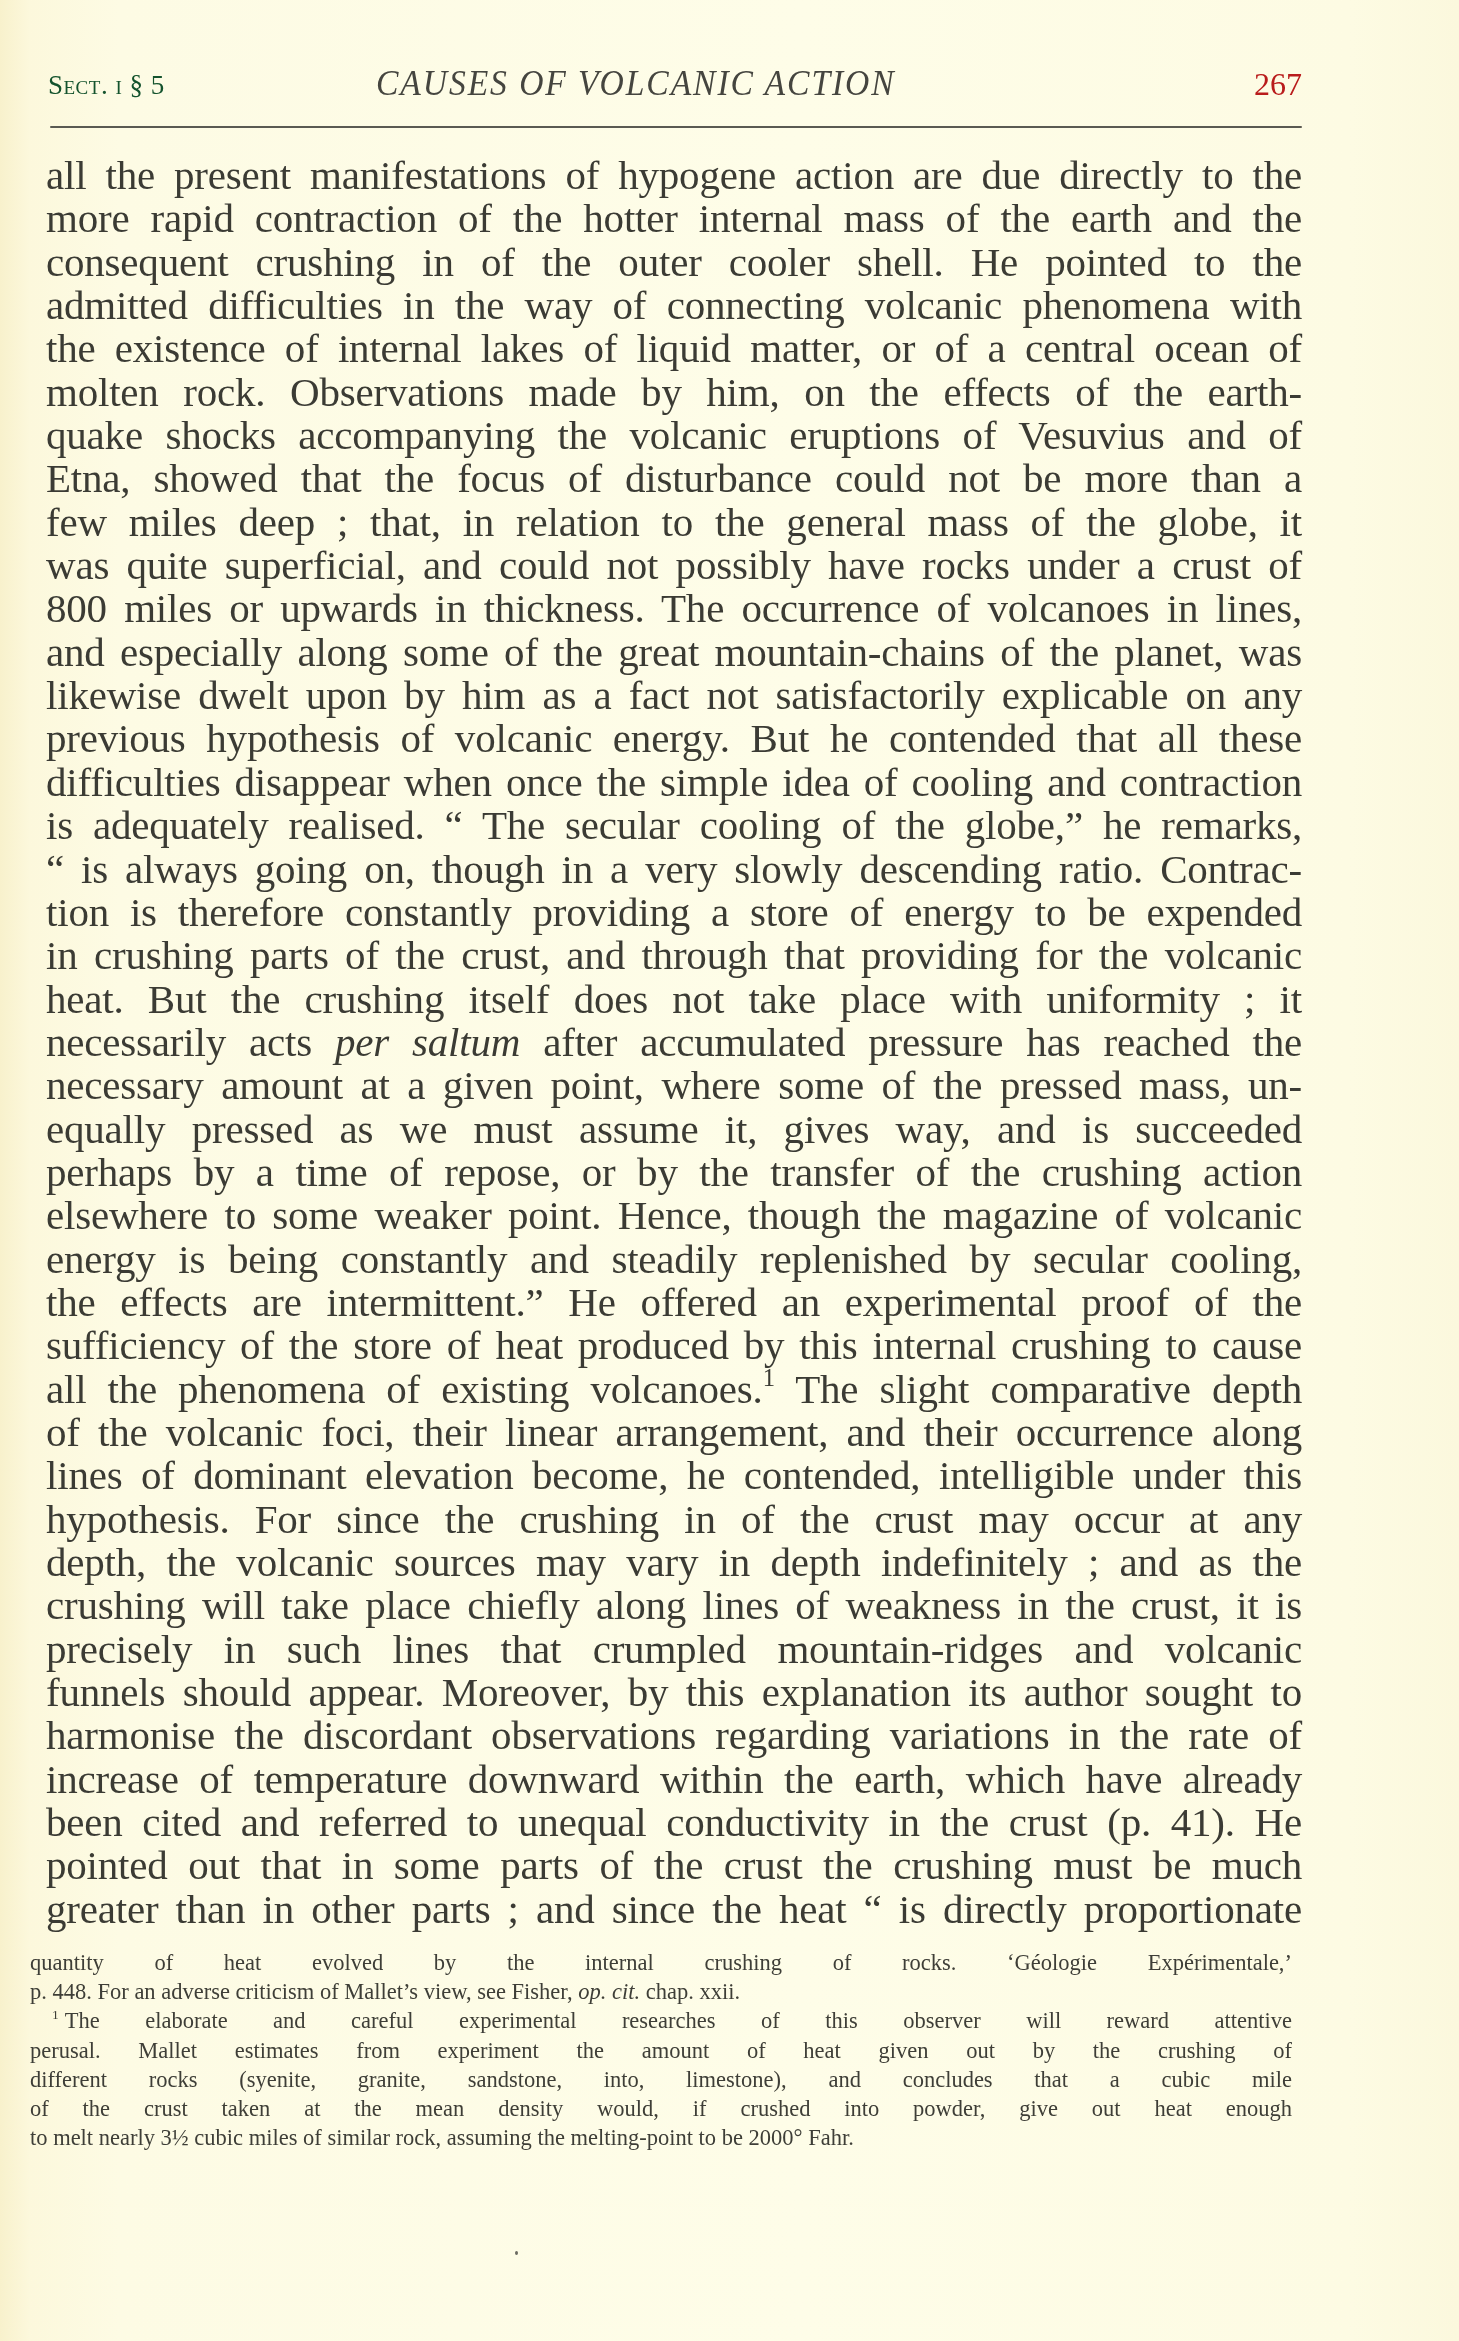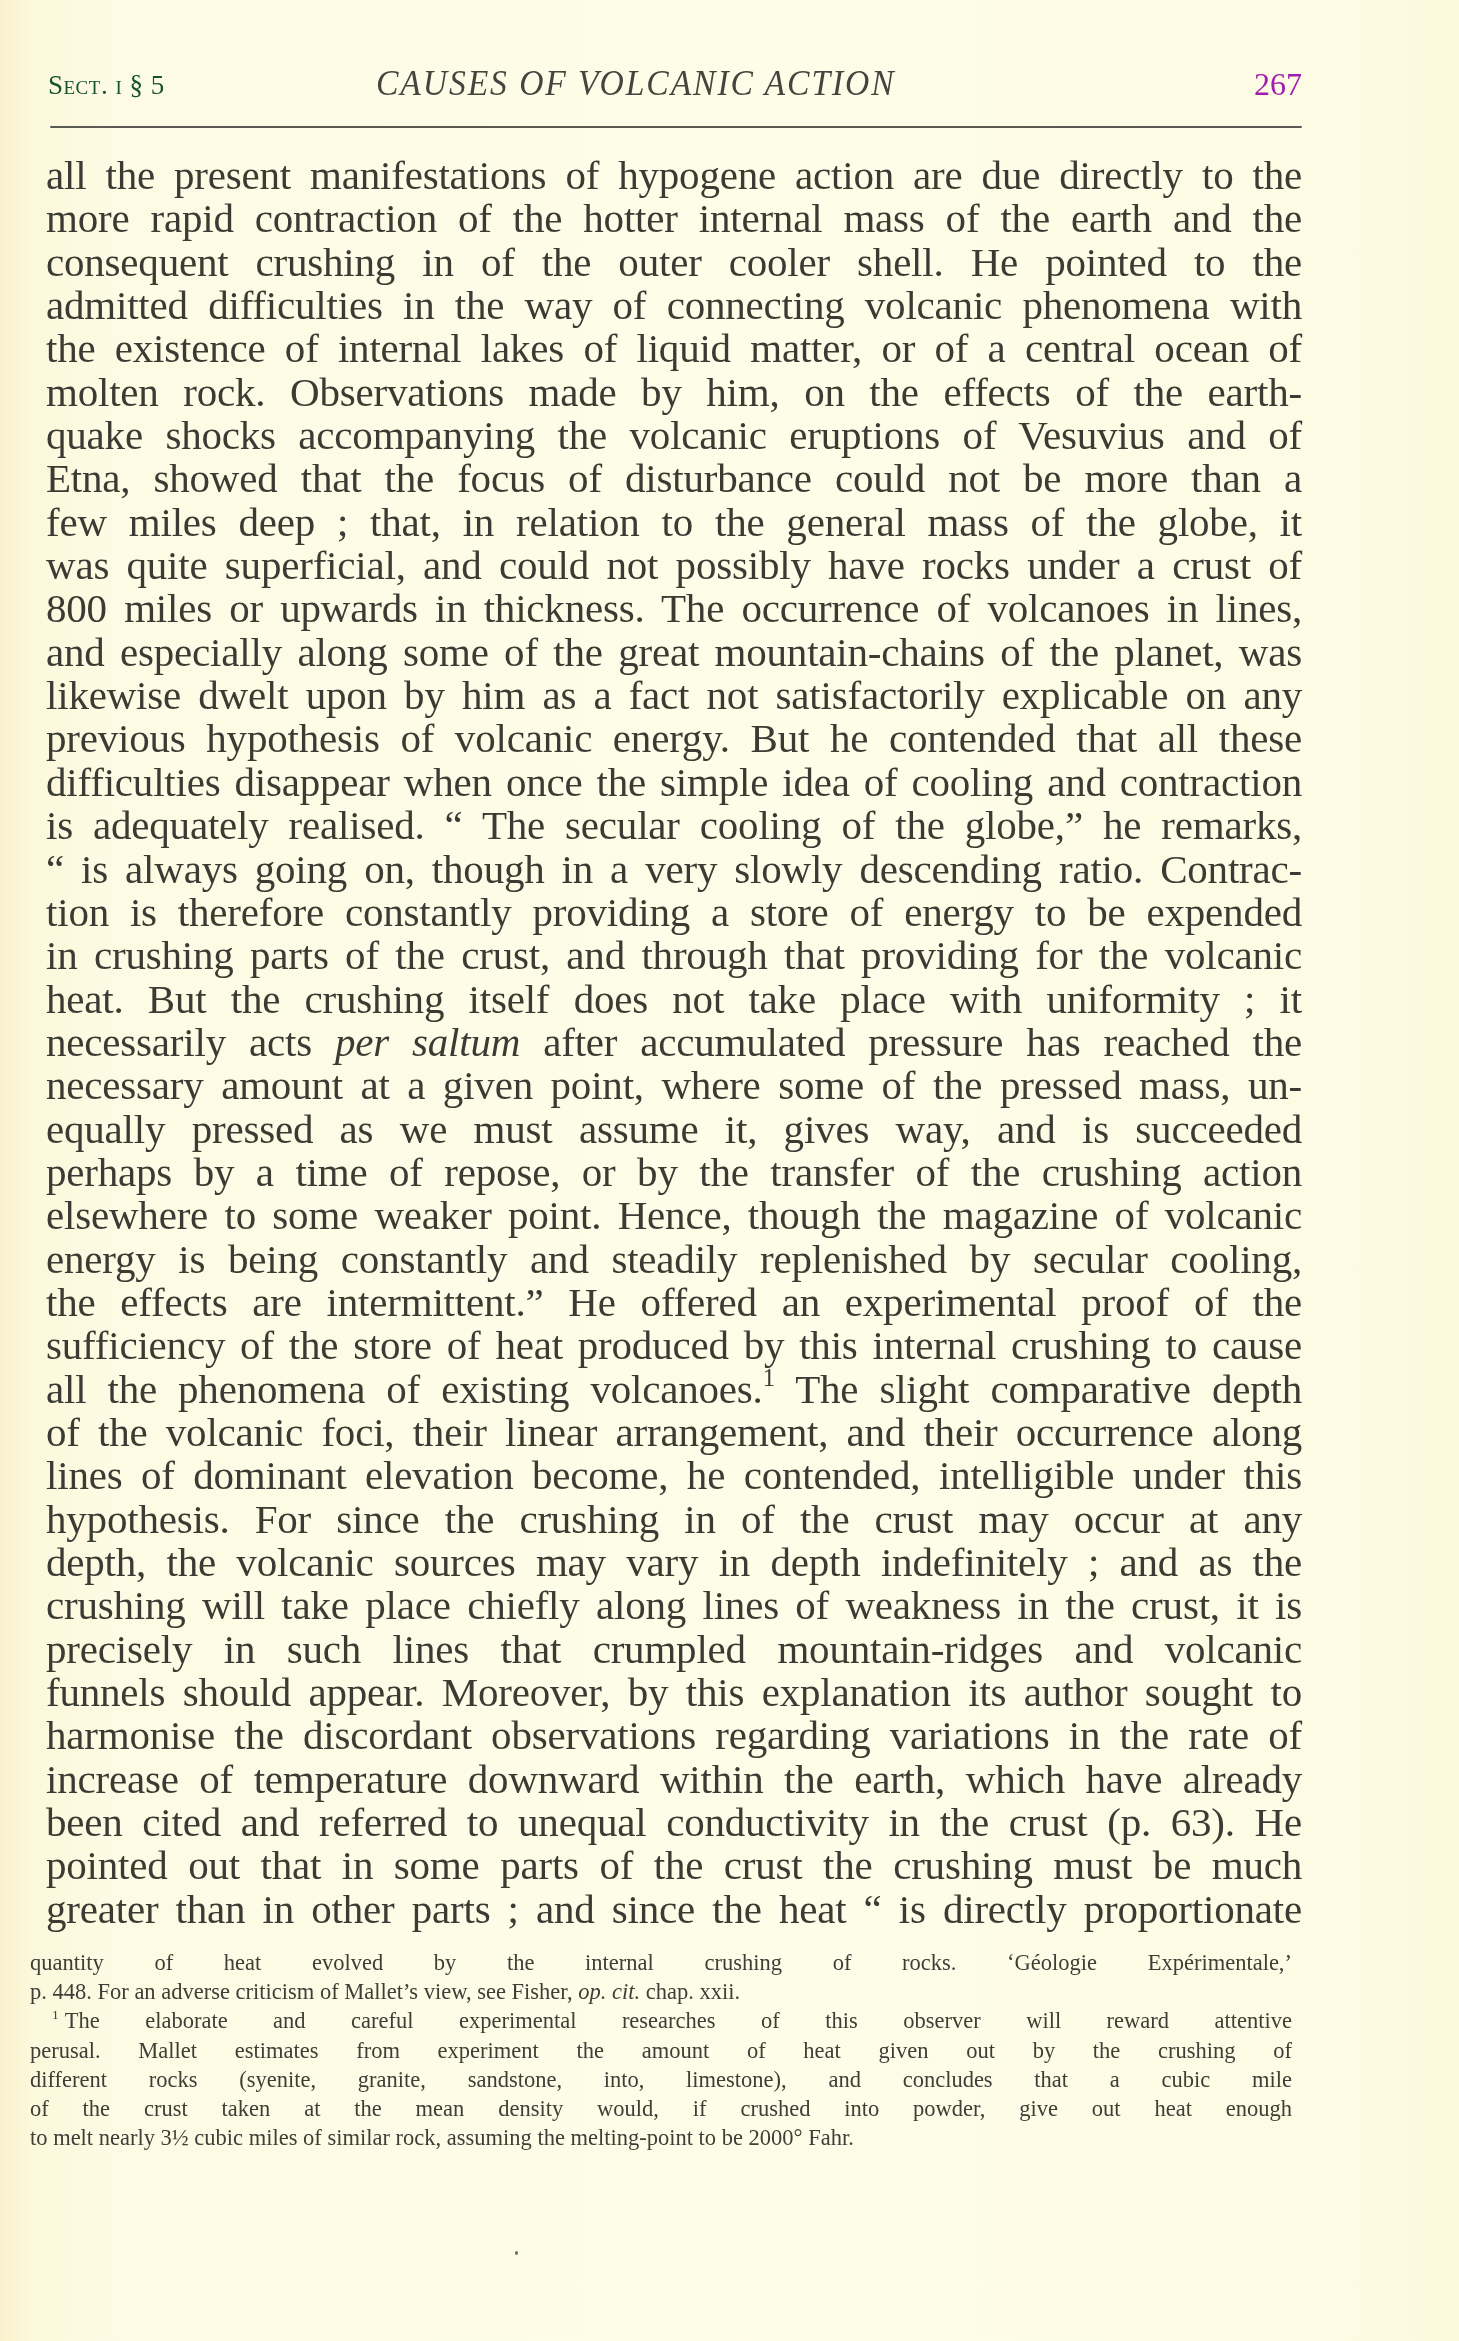--- a/index.html
+++ b/index.html
@@ -48,21 +48,21 @@
       letter-spacing: 2px;
       color: #45453f;
       transform: scaleX(0.96);
       transform-origin: left;
     }
     .page-number {
       position: absolute;
       right: 0;
       top: 4px;
       font-size: 32px;
-      color: #a21caf;
+      color: #b91c1c;
     }
     .head-rule {
       position: absolute;
       top: 126px;
       left: 50px;
       width: 1252px;
       height: 2px;
       background: #5a5a52;
       border-radius: 1px;
     }
@@ -173,21 +173,21 @@
       <span class="body-line"><span>all the phenomena of existing volcanoes.</span><sup>1</sup><span> The slight comparative depth</span></span>
       <span class="body-line">of the volcanic foci, their linear arrangement, and their occurrence along</span>
       <span class="body-line">lines of dominant elevation become, he contended, intelligible under this</span>
       <span class="body-line">hypothesis. For since the crushing in of the crust may occur at any</span>
       <span class="body-line">depth, the volcanic sources may vary in depth indefinitely ; and as the</span>
       <span class="body-line">crushing will take place chiefly along lines of weakness in the crust, it is</span>
       <span class="body-line">precisely in such lines that crumpled mountain-ridges and volcanic</span>
       <span class="body-line">funnels should appear. Moreover, by this explanation its author sought to</span>
       <span class="body-line">harmonise the discordant observations regarding variations in the rate of</span>
       <span class="body-line">increase of temperature downward within the earth, which have already</span>
-      <span class="body-line">been cited and referred to unequal conductivity in the crust (p. 63). He</span>
+      <span class="body-line">been cited and referred to unequal conductivity in the crust (p. 41). He</span>
       <span class="body-line">pointed out that in some parts of the crust the crushing must be much</span>
       <span class="body-line last">greater than in other parts ; and since the heat “ is directly proportionate</span>
     </div>
 
   <div class="footnotes" id="footnotes">
       <span class="fn-line">quantity of heat evolved by the internal crushing of rocks. ‘Géologie Expérimentale,’</span>
       <span class="fn-line end"><span>p. 448. For an adverse criticism of Mallet’s view, see Fisher, </span><i>op. cit.</i><span> chap. xxii.</span></span>
       <span class="fn-line indent"><sup>1</sup><span style="margin-left: 6px;">The elaborate and careful experimental researches of this observer will reward attentive</span></span>
       <span class="fn-line">perusal. Mallet estimates from experiment the amount of heat given out by the crushing of</span>
       <span class="fn-line">different rocks (syenite, granite, sandstone, into, limestone), and concludes that a cubic mile</span>

